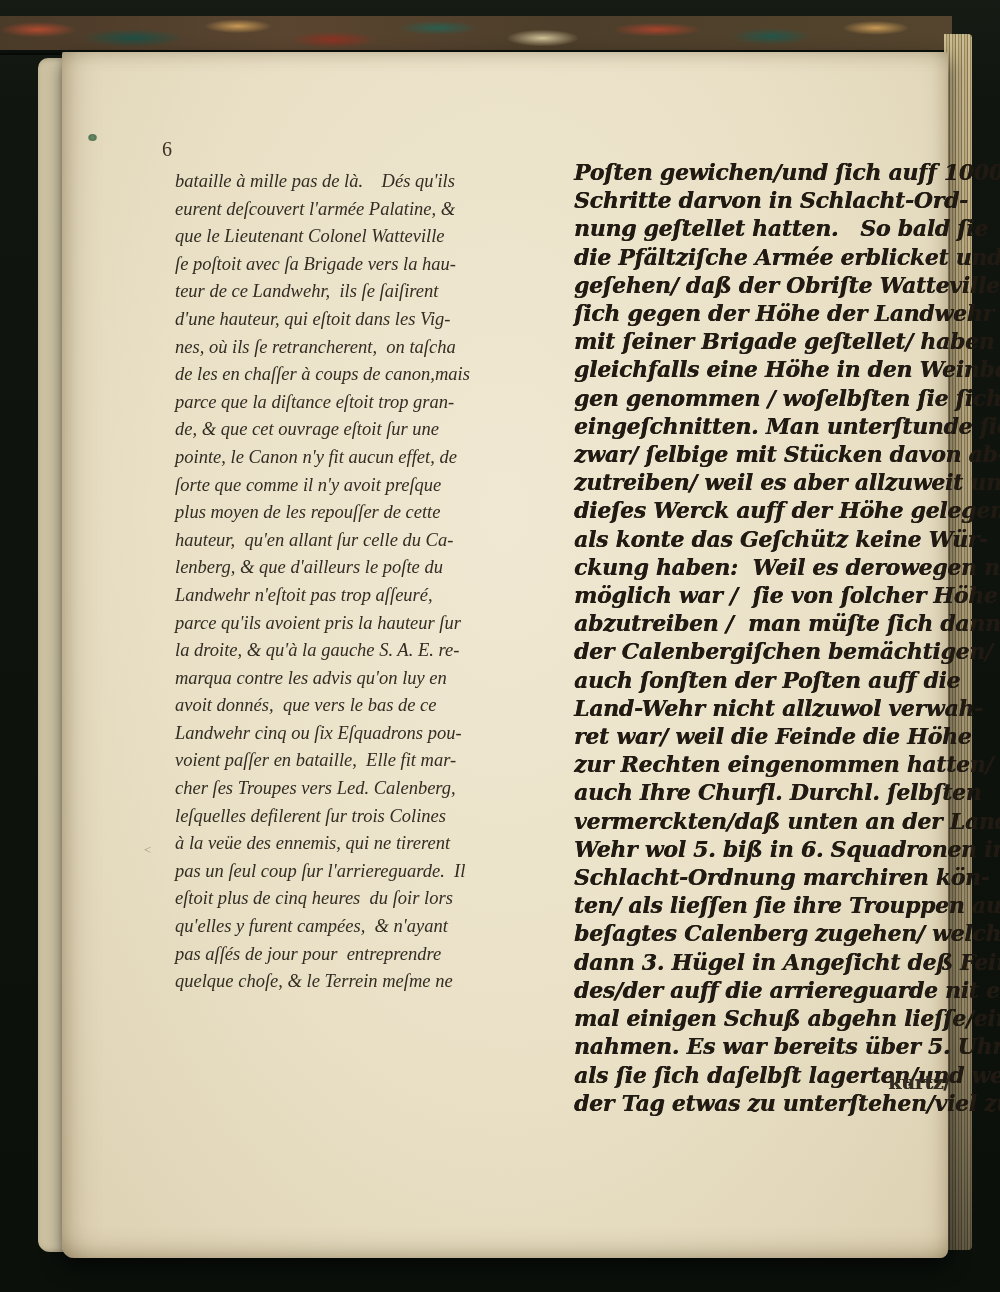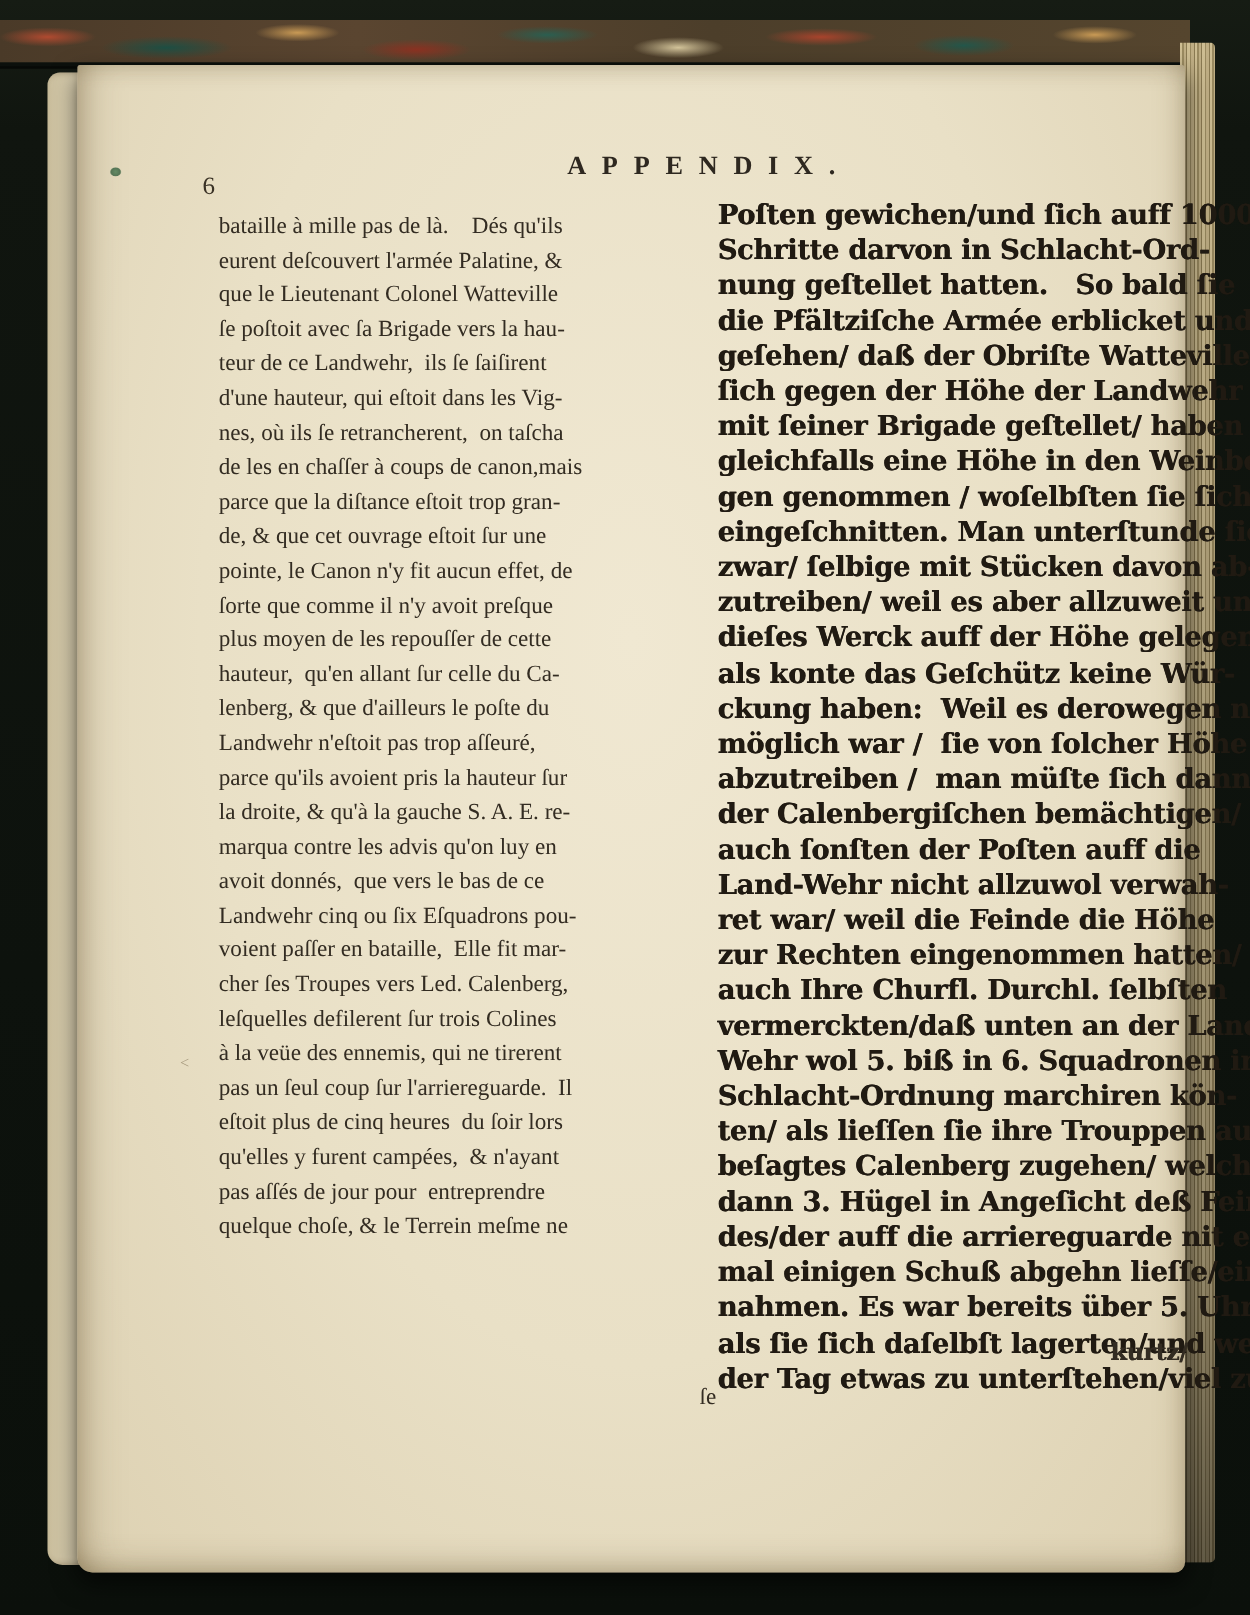--- a/index.html
+++ b/index.html
@@ -55,21 +55,21 @@
   .page-number{
     position:absolute;left:100px;top:86px;width:40px;
     font-size:20px;color:#3a3226;
   }
   .running-head{
     position:absolute;left:113px;top:68px;width:772px;
     text-align:center;font-size:21px;font-weight:600;
     letter-spacing:.6em;color:#2e2820;text-indent:.6em;
   }
   .col{
-    position:absolute;white-space:pre;color:#332c22;
+    position:absolute;white-space:pre;color:#332c22;font-style:italic;
   }
   .col-left{
     left:113px;top:116px;width:398px;
     font-size:18.5px;line-height:27.6px;
   }
   .col-right{
     left:512px;top:106px;width:376px;
     font-size:22px;line-height:28.2px;
   }
   .fraktur{
@@ -100,21 +100,20 @@
   <div class="marble-strip"></div>
   <div class="fore-edge"></div>
   <div class="under-page"></div>
 
   <div class="page">
     <div class="speck-green"></div>
     <div class="smudge">&lt;</div>
 
     <div class="page-number">6</div>
 
-    <div class="running-head">APPENDIX.</div>
 
     <div class="col col-left">bataille à mille pas de là.    Dés qu'ils
 eurent deſcouvert l'armée Palatine, &amp;
 que le Lieutenant Colonel Watteville
 ſe poſtoit avec ſa Brigade vers la hau-
 teur de ce Landwehr,  ils ſe ſaiſirent
 d'une hauteur, qui eſtoit dans les Vig-
 nes, où ils ſe retrancherent,  on taſcha
 de les en chaſſer à coups de canon,mais
 parce que la diſtance eſtoit trop gran-
@@ -133,21 +132,20 @@
 voient paſſer en bataille,  Elle fit mar-
 cher ſes Troupes vers Led. Calenberg,
 leſquelles defilerent ſur trois Colines
 à la veüe des ennemis, qui ne tirerent
 pas un ſeul coup ſur l'arriereguarde.  Il
 eſtoit plus de cinq heures  du ſoir lors
 qu'elles y furent campées,  &amp; n'ayant
 pas aſſés de jour pour  entreprendre
 quelque choſe, &amp; le Terrein meſme ne</div>
 
-    <div class="catchword catchword-left">ſe</div>
 
     <div class="col col-right fraktur">Poſten gewichen/und ſich auff 1000.
 Schritte darvon in Schlacht-Ord-
 nung geſtellet hatten.   So bald ſie
 die Pfältziſche Armée erblicket und
 geſehen/ daß der Obriſte Watteville
 ſich gegen der Höhe der Landwehr
 mit ſeiner Brigade geſtellet/ haben ſie
 gleichfalls eine Höhe in den Weinber-
 gen genommen / woſelbſten ſie ſich

